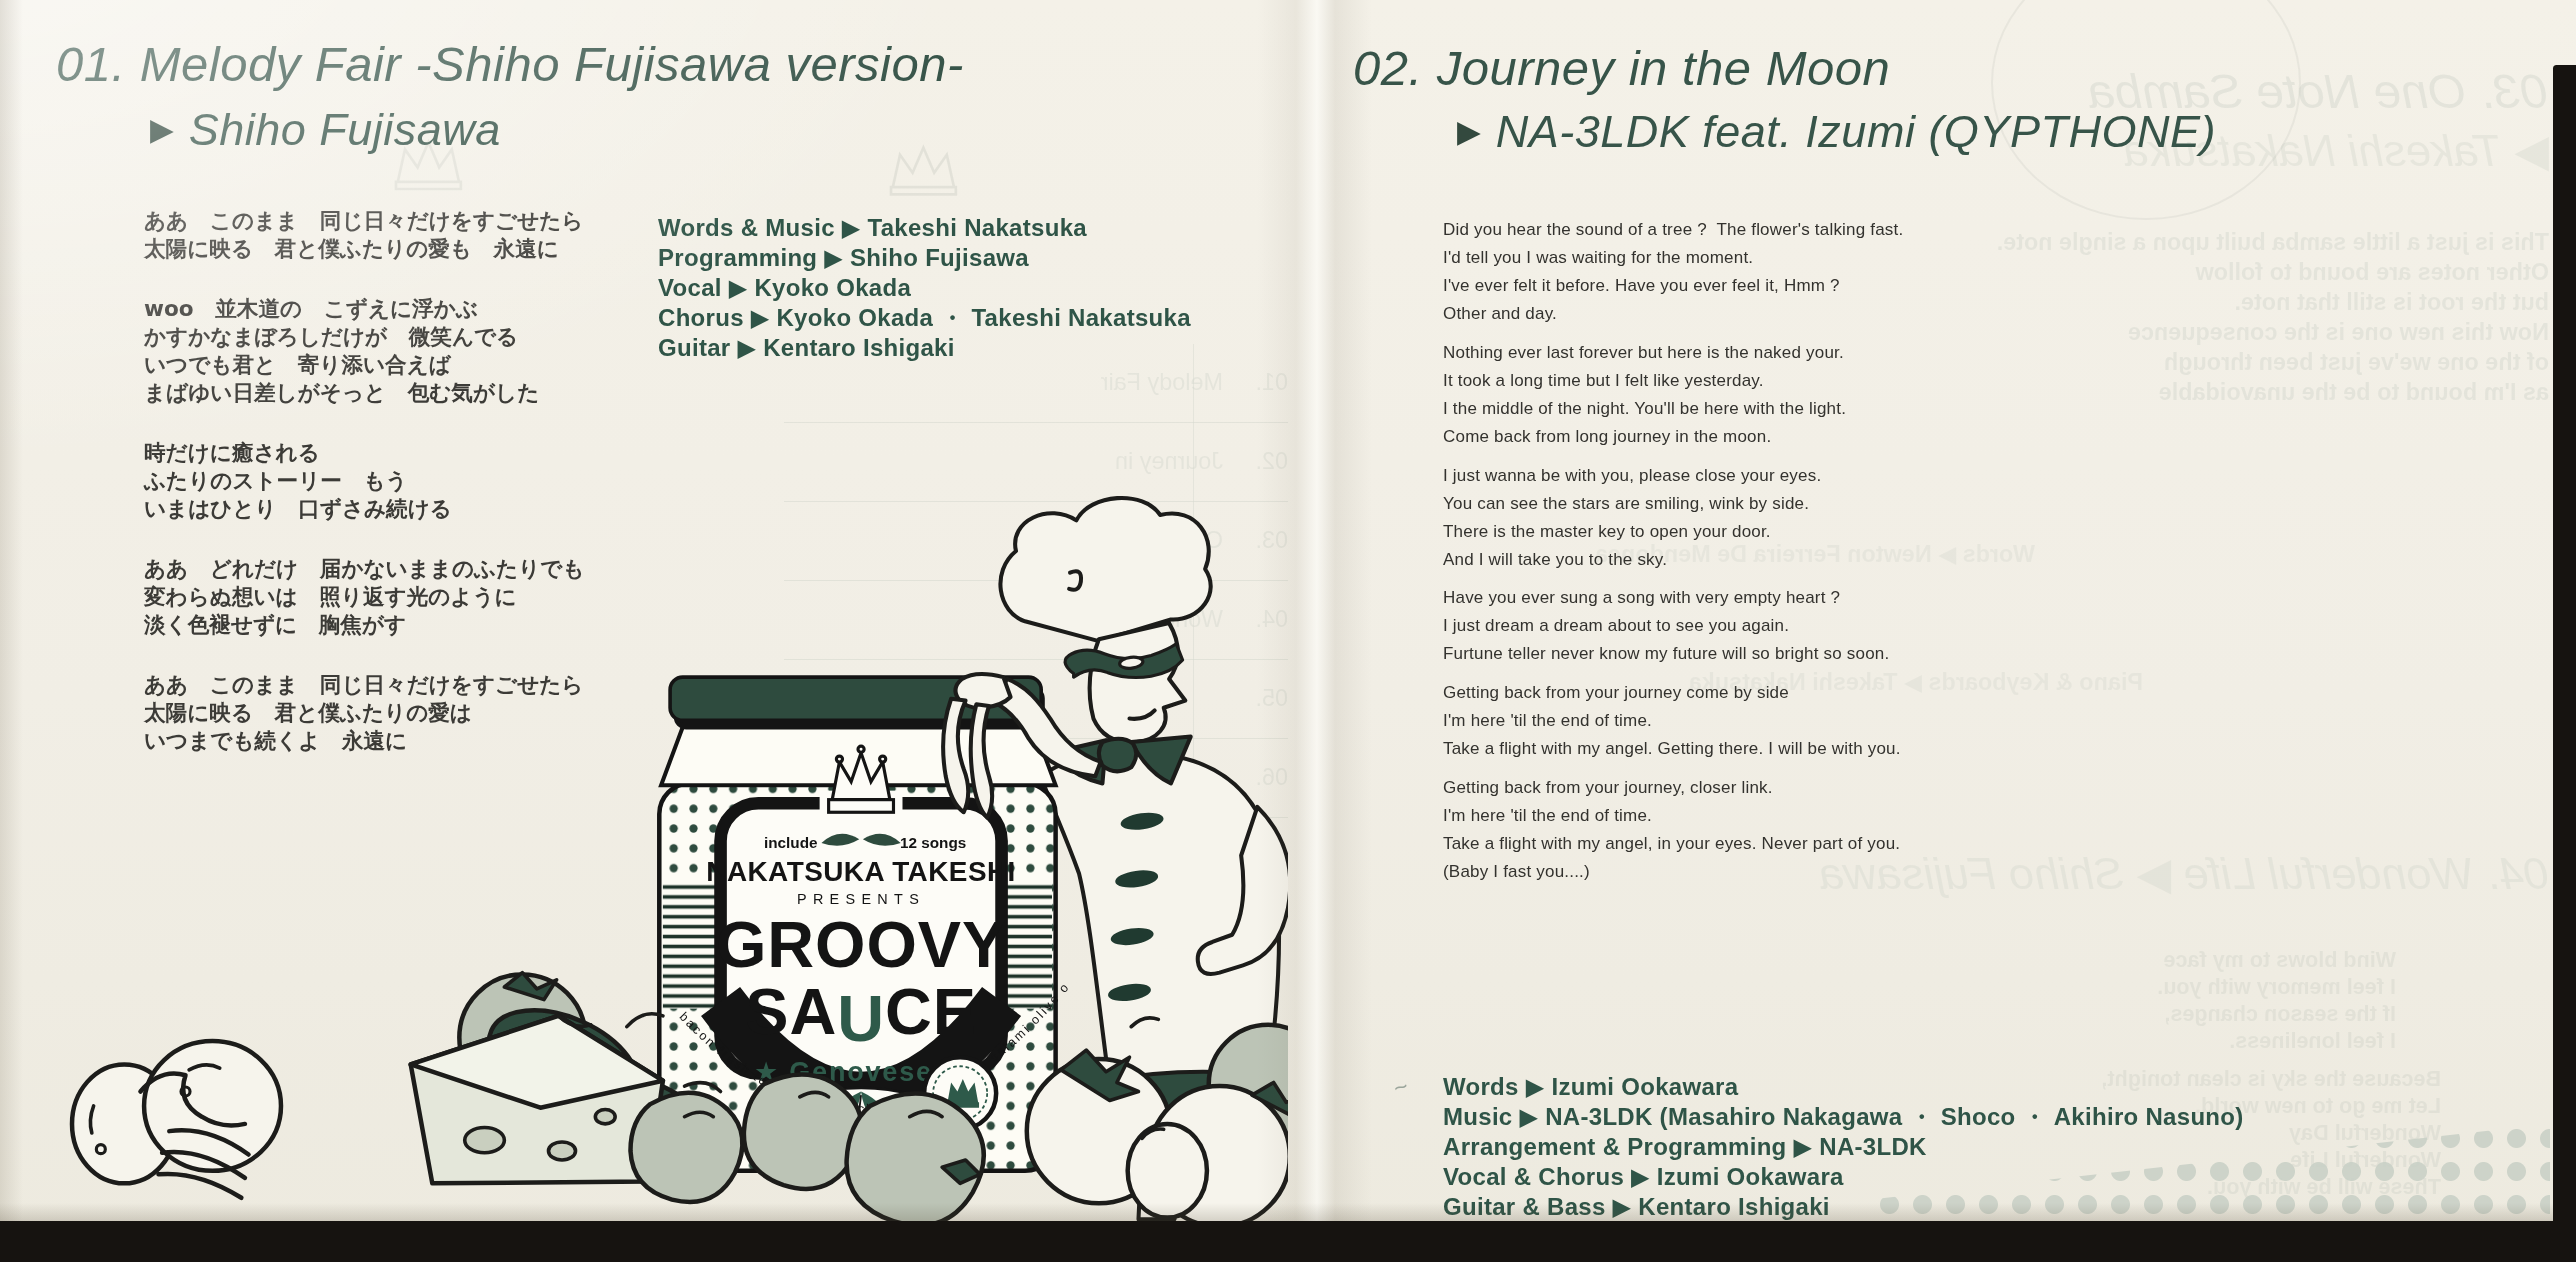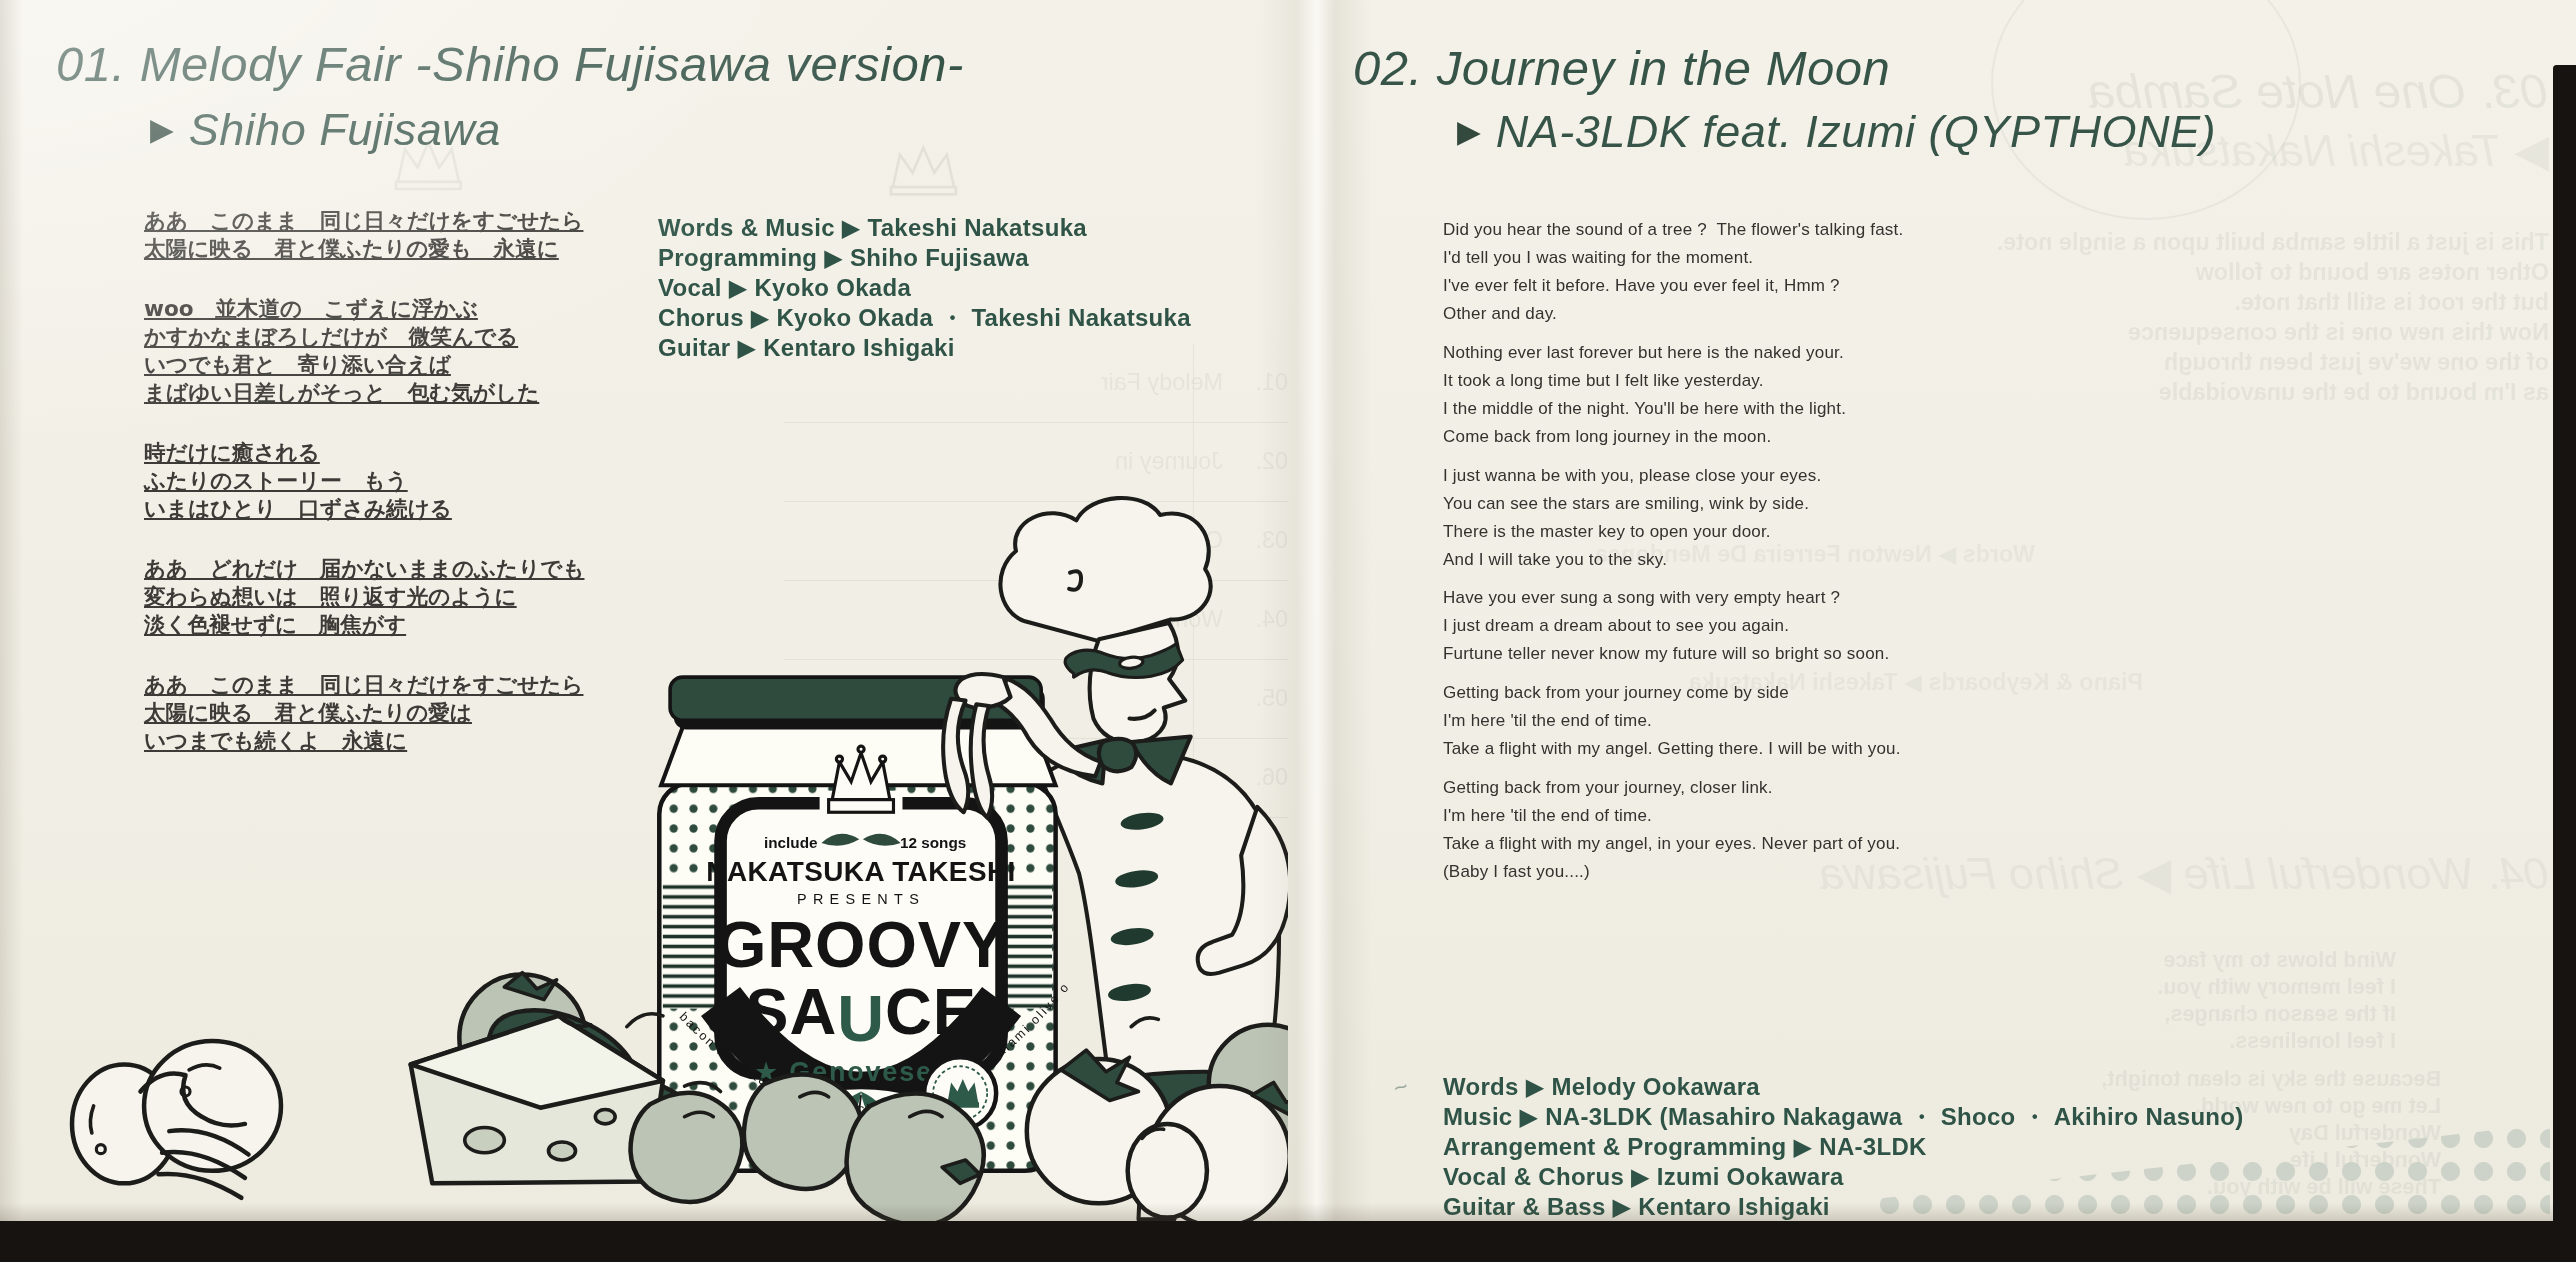--- a/index.html
+++ b/index.html
@@ -21,21 +21,21 @@
   
   .track-title{position:absolute;font-style:italic;font-size:49px;letter-spacing:0.5px;
                color:#375449;white-space:nowrap;font-weight:500;}
   .track-artist{position:absolute;font-style:italic;font-size:45px;letter-spacing:0.5px;
                color:#375449;white-space:nowrap;font-weight:400;}
   .tri{font-style:normal;font-size:31px;vertical-align:5.4px;margin-right:14.4px;color:#33493e;}
 
   
   .jp-lyrics{position:absolute;font-size:21.6px;line-height:28px;font-weight:600;color:#3c3b37;
              font-family:"DejaVu Sans","Liberation Sans",sans-serif;}
-  .jp-lyrics .stanza{margin-bottom:32px;text-decoration:underline;}
+  .jp-lyrics .stanza{margin-bottom:32px;}
   .en-lyrics{position:absolute;font-size:17px;line-height:28px;color:#33322e;letter-spacing:0.2px;}
   .en-lyrics .stanza{margin-bottom:10.8px;}
   .credits{position:absolute;font-size:24px;line-height:30px;font-weight:600;letter-spacing:0.3px;color:#2f5447;}
   .ln{white-space:pre;}
 
   
   .ghost{position:absolute;transform:scaleX(-1);color:#96a59b;pointer-events:none;}
   .ghost .ln{white-space:pre;}
   .ghost-title{font-style:italic;font-size:49px;white-space:nowrap;font-weight:500;}
   .ghost-table{width:504px;opacity:.14;font-size:23.4px;}
@@ -331,21 +331,21 @@
     <div class="stanza">
         <div class="ln">Getting back from your journey, closer link.</div>
         <div class="ln">I'm here 'til the end of time.</div>
         <div class="ln">Take a flight with my angel, in your eyes. Never part of you.</div>
         <div class="ln">(Baby I fast you....)</div>
       </div>
   </div>
 
   <div class="scribble" style="left:1394px;top:1074px;">~</div>
   <div class="credits" style="left:1443px;top:1072px;width:712px;">
-      <div class="ln">Words ▶ Melody Ookawara</div>
+      <div class="ln">Words ▶ Izumi Ookawara</div>
       <div class="ln">Music ▶ NA-3LDK (Masahiro Nakagawa ・ Shoco ・ Akihiro Nasuno)</div>
       <div class="ln">Arrangement &amp; Programming ▶ NA-3LDK</div>
       <div class="ln">Vocal &amp; Chorus ▶ Izumi Ookawara</div>
       <div class="ln">Guitar &amp; Bass ▶ Kentaro Ishigaki</div>
     </div>
 
   <div class="sheen"></div>
   <div class="left-edge"></div>
   <div class="gutter"></div>
   <div class="bottom-shadow"></div>

